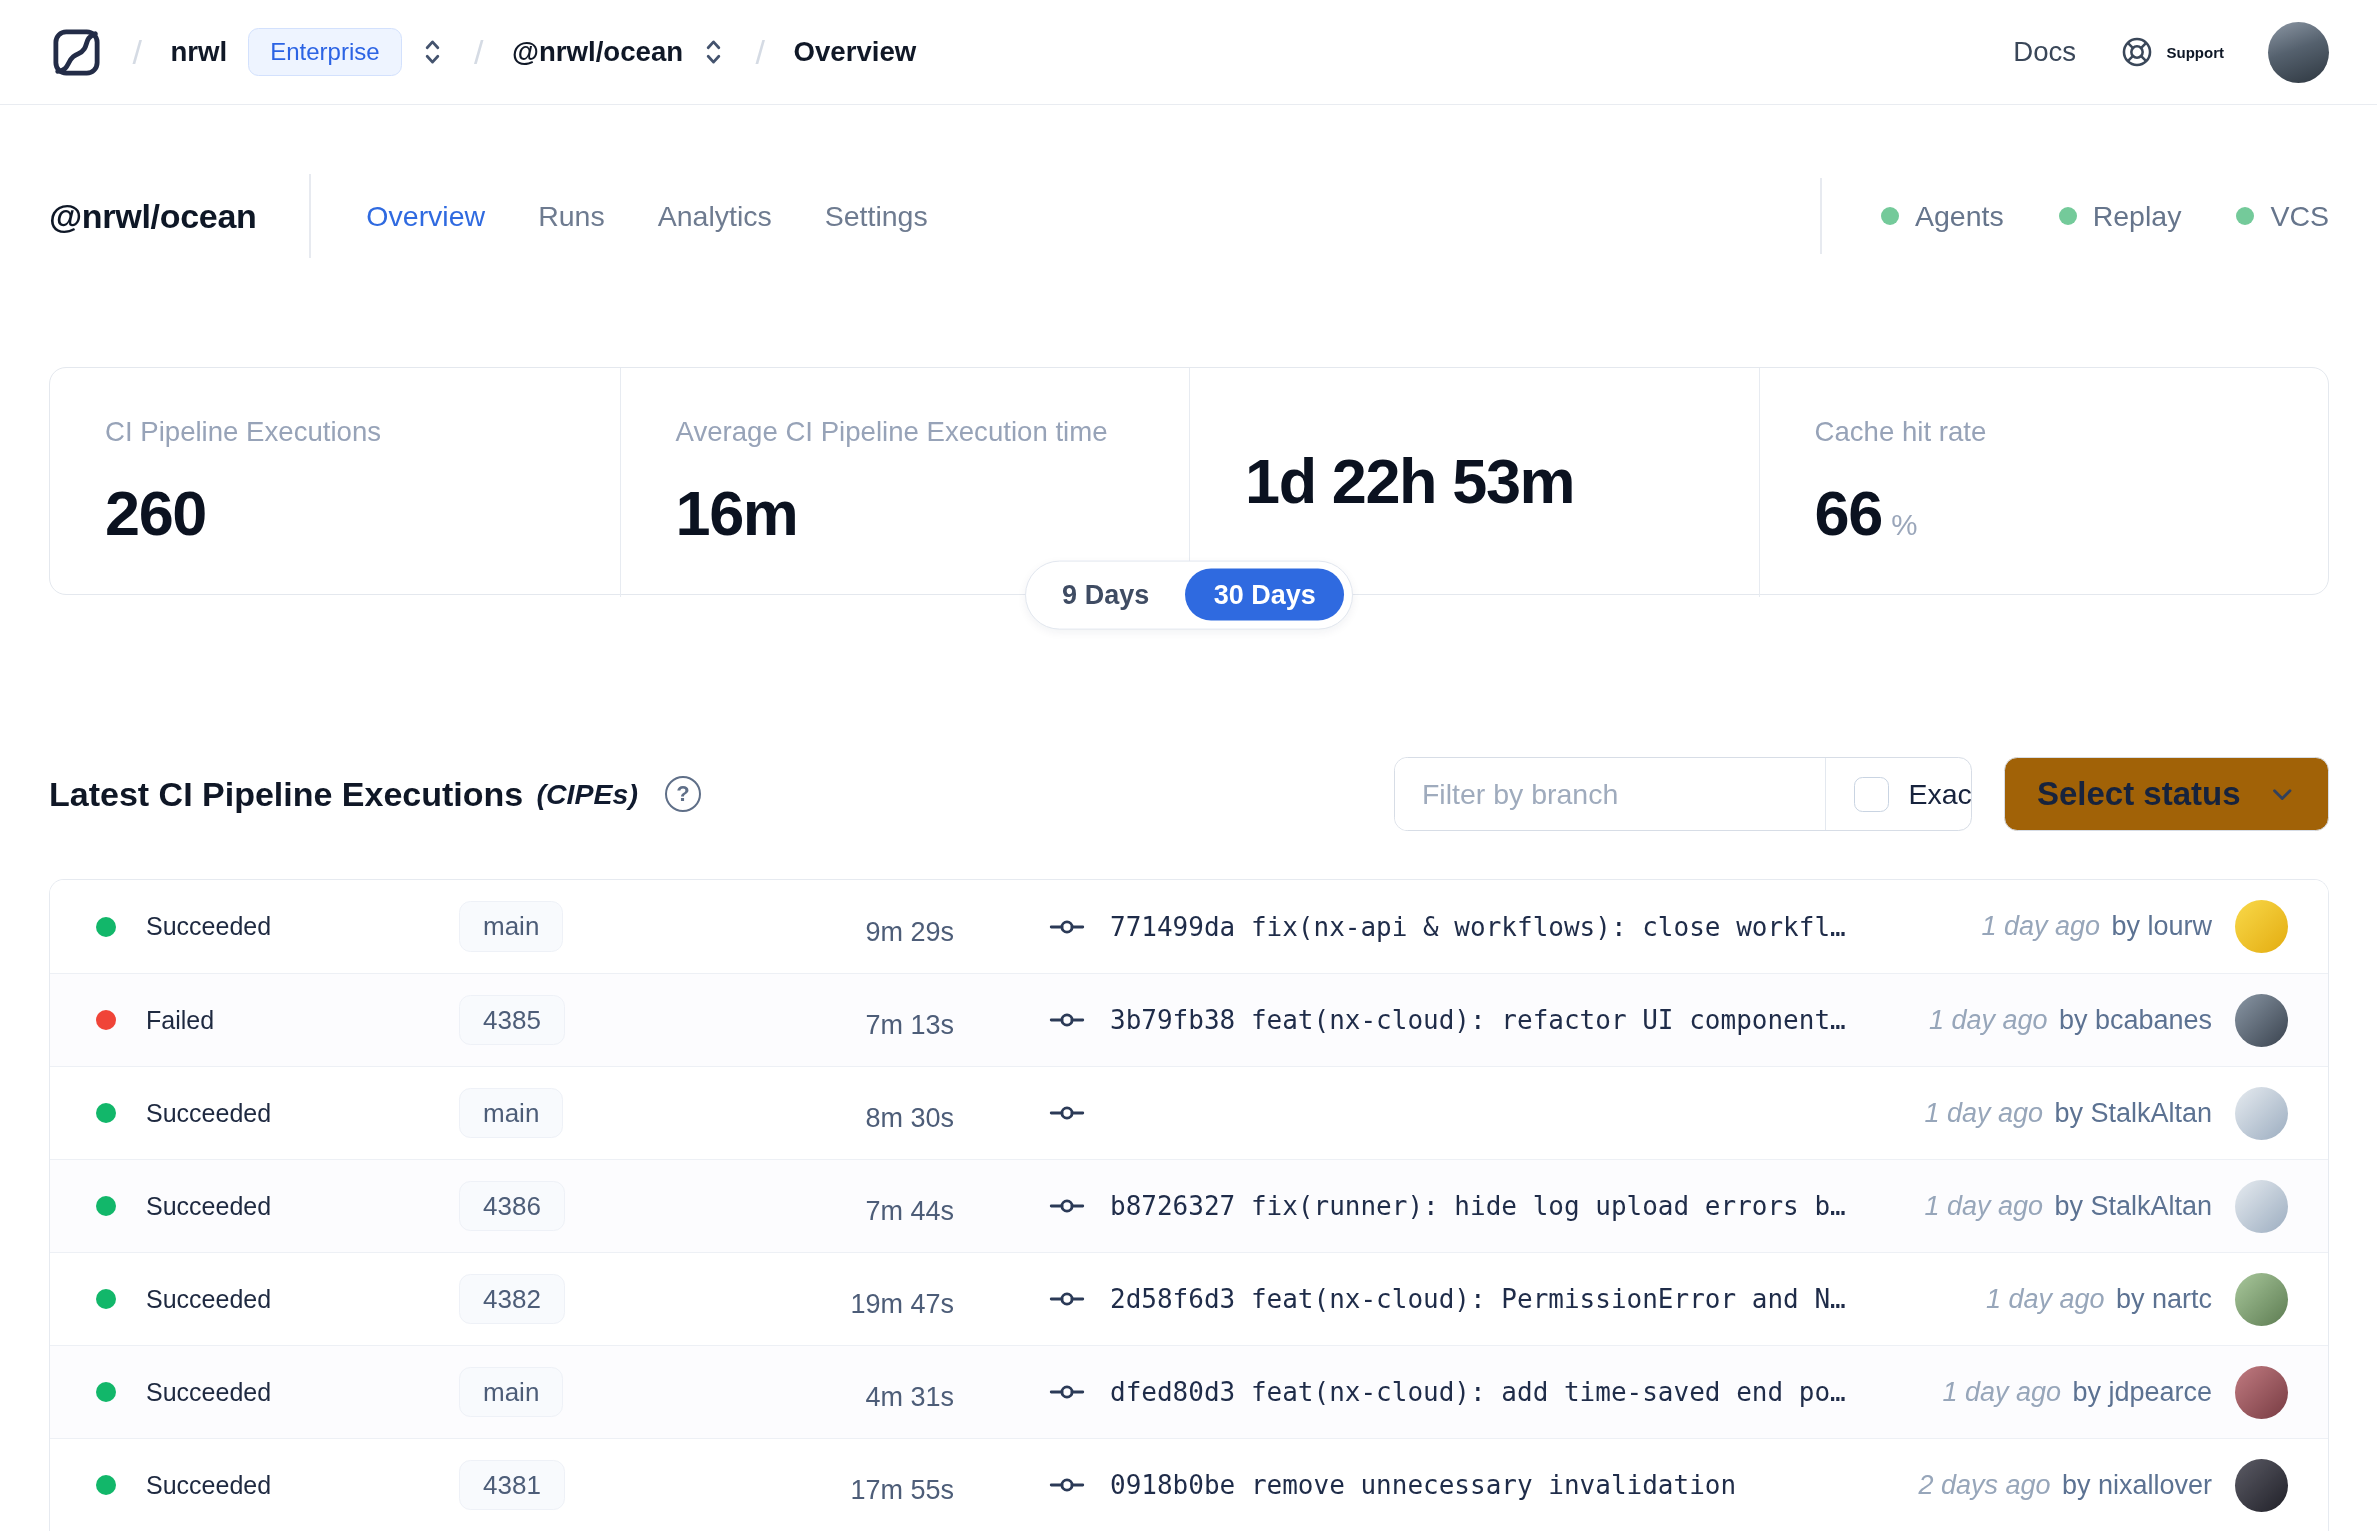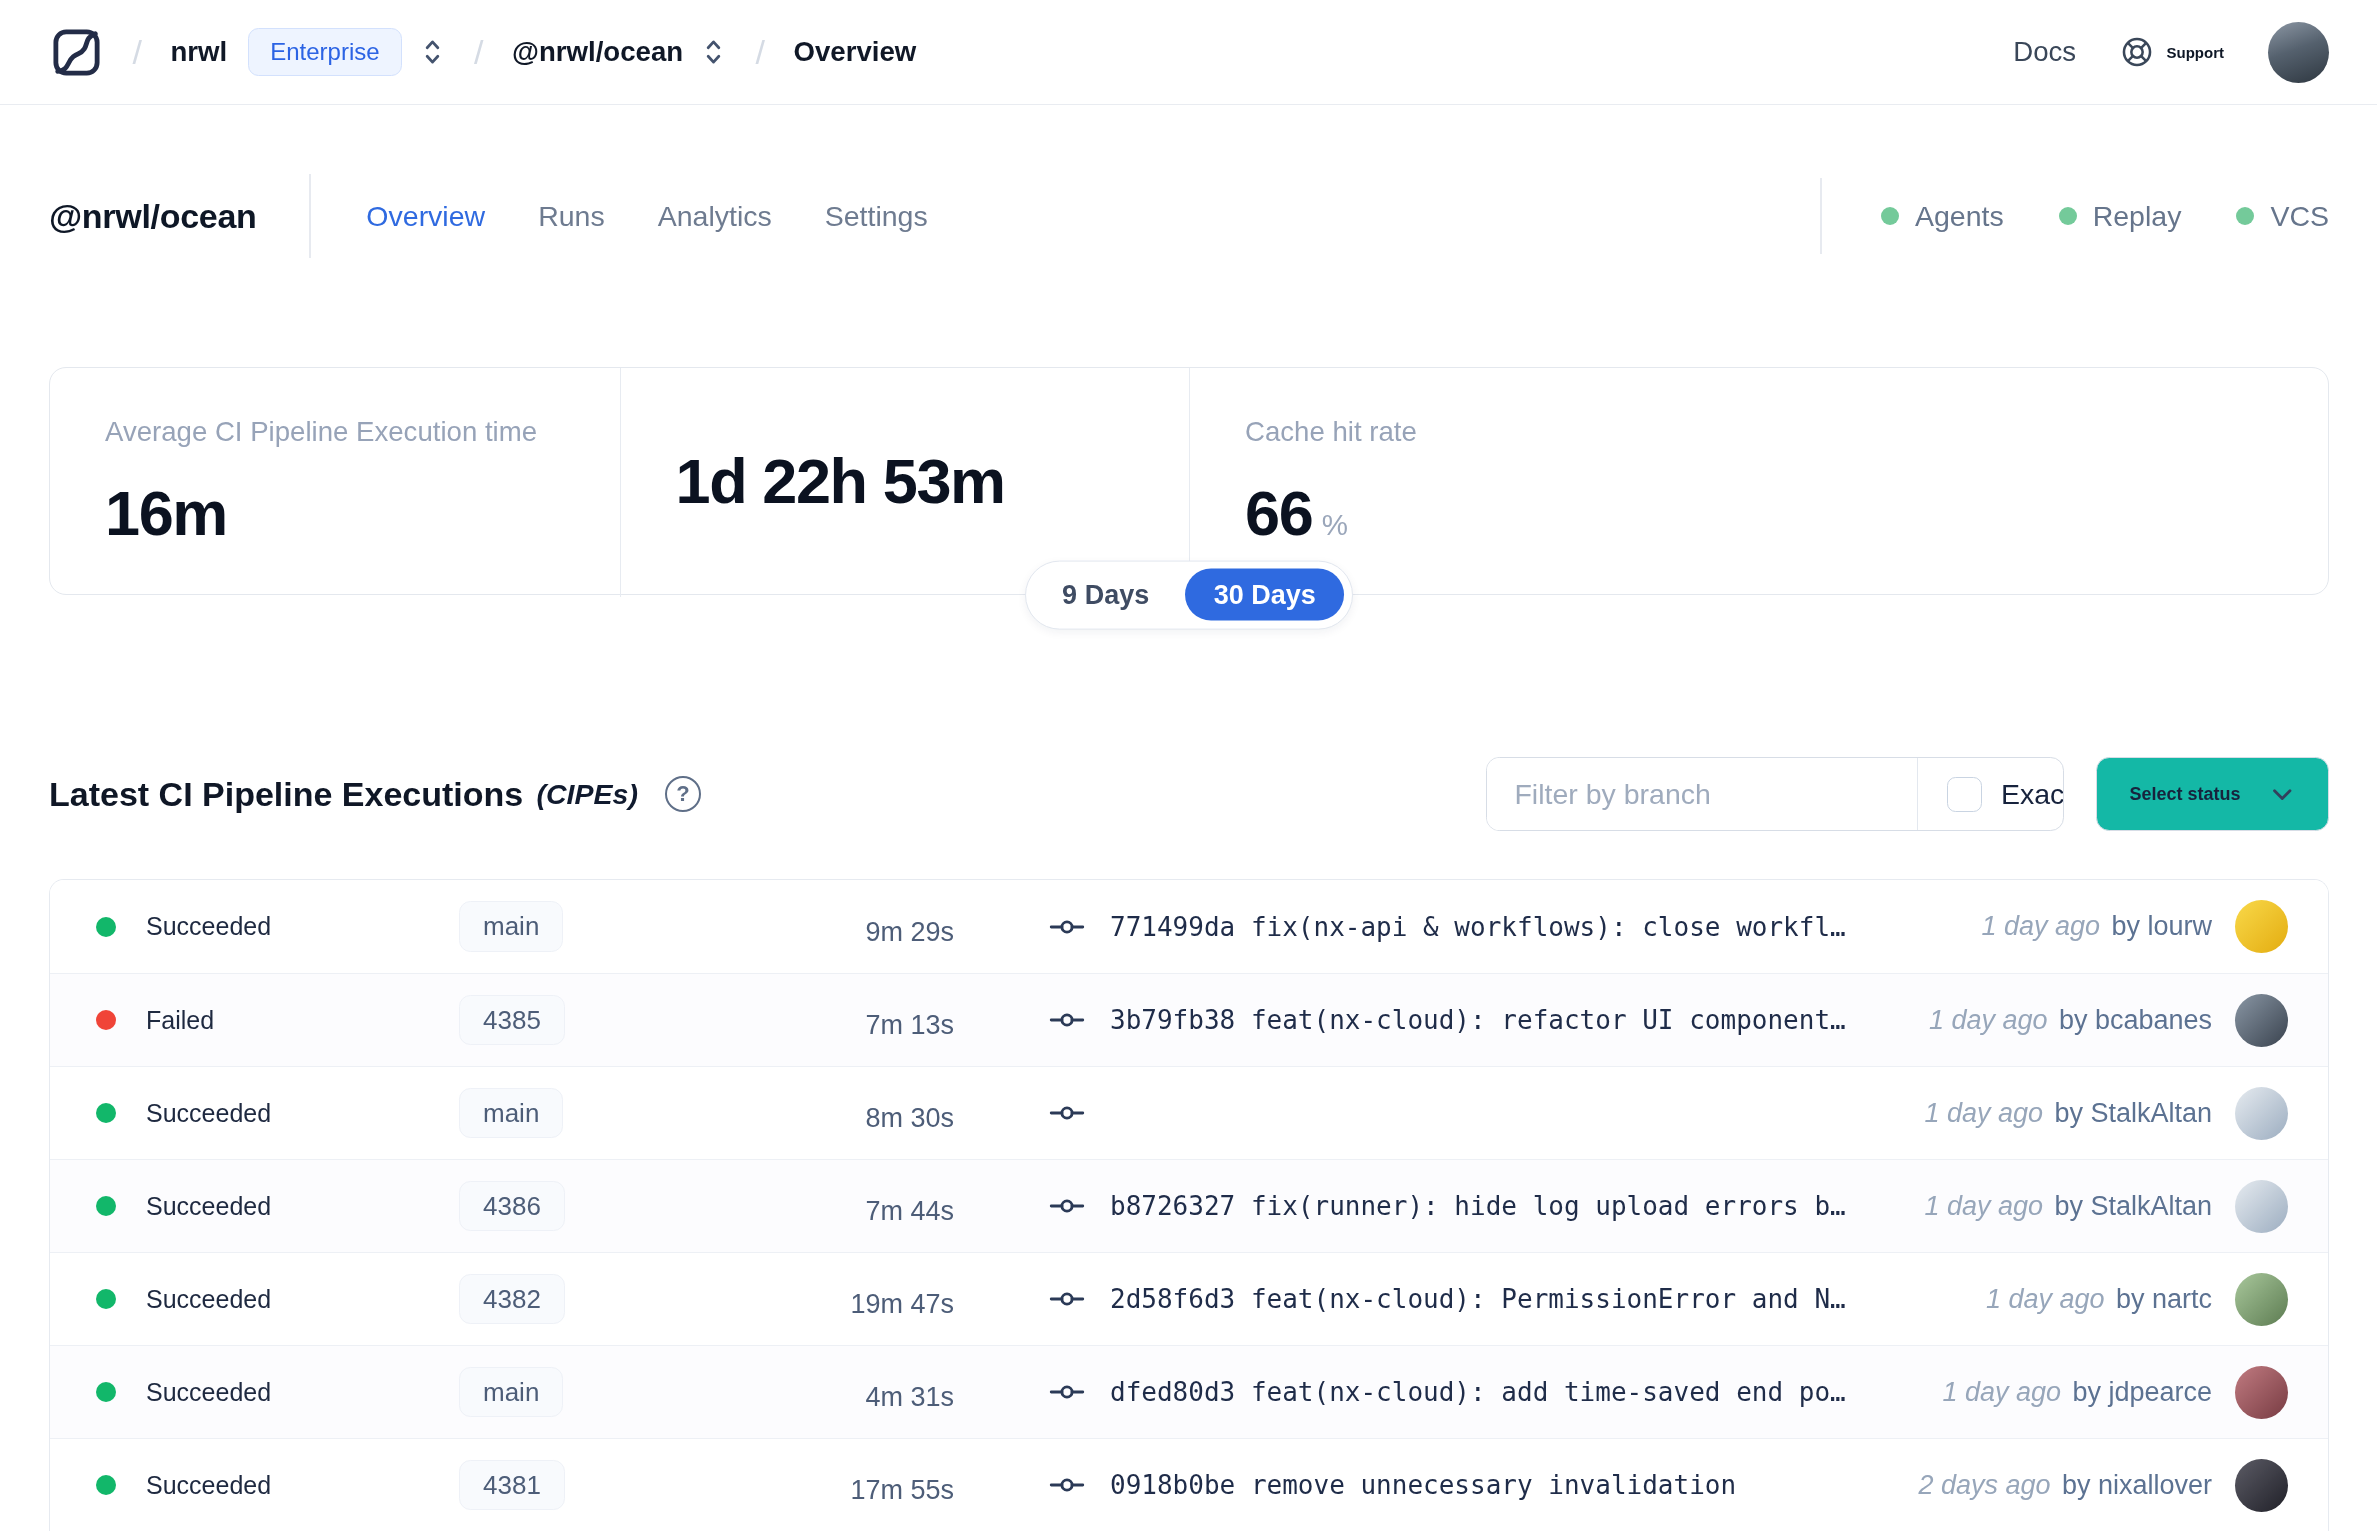--- a/index.html
+++ b/index.html
@@ -64,22 +64,22 @@
     border:1.9px solid #d7dde6; border-radius:13.3px; background:#fff; overflow:hidden; }
   .filter-input { border:none; outline:none; flex:1; padding:0 27px; font-size:28.5px;
     font-family:"Liberation Sans",sans-serif; color:#17233d; }
   .filter-input::placeholder { color:#9fabbd; }
   .exact-box { display:flex; align-items:center; gap:19px; padding:0 28.5px;
     border-left:1.9px solid #e3e8ef; }
   .checkbox { width:35px; height:35px; border:1.9px solid #c9d4e2; border-radius:8.6px;
     background:#fff; cursor:pointer; }
   .exact-label { font-size:28.5px; color:#17233d; }
   .status-select { display:flex; align-items:center; gap:27px; padding:0 32px; height:74px;
-    border:1.9px solid #d7dde6; border-radius:13.3px; background:#14b8a6; cursor:pointer;
-    font-size:18px; font-weight:600; color:#17233d; }
+    border:1.9px solid #d7dde6; border-radius:13.3px; background:#a16207; cursor:pointer;
+    font-size:33px; font-weight:600; color:#17233d; }
   .chev-down { width:28.5px; height:28.5px; stroke:#32415c; }
 
   
   .cipe-table { margin:48px 49px 0; border:1.9px solid #e6eaf0; border-bottom:none;
     border-radius:15px 15px 0 0; overflow:hidden; background:#fff; }
   .row { height:93px; display:flex; align-items:center; cursor:pointer; background:#fff; }
   .row + .row { border-top:1.9px solid #edf0f5; }
   .row:nth-child(even) { background:#fcfcfe; }
   .col-status { width:409px; padding-left:46px; display:flex; align-items:center; gap:30px; }
   .dot { width:20px; height:20px; border-radius:50%; flex:none; }
@@ -159,20 +159,24 @@
         <span class="ind-dot" style="background: rgb(116, 202, 154);"></span>
         <span class="ind-label">VCS</span>
       </span>
     </div>
   </div>
 </section>
 
 <section class="stats-wrap">
   <div class="stats">
     <div class="stat">
+      <div class="stat-label">CI Pipeline Executions</div>
+      <div class="stat-value"><span>260</span><span class="stat-suffix"></span></div>
+    </div>
+    <div class="stat">
       <div class="stat-label">Average CI Pipeline Execution time</div>
       <div class="stat-value"><span>16m</span><span class="stat-suffix"></span></div>
     </div>
     <div class="stat">
       <div class="stat-value"><span>1d 22h 53m</span><span class="stat-suffix"></span></div>
     </div>
     <div class="stat">
       <div class="stat-label">Cache hit rate</div>
       <div class="stat-value"><span>66</span><span class="stat-suffix">%</span></div>
     </div>

